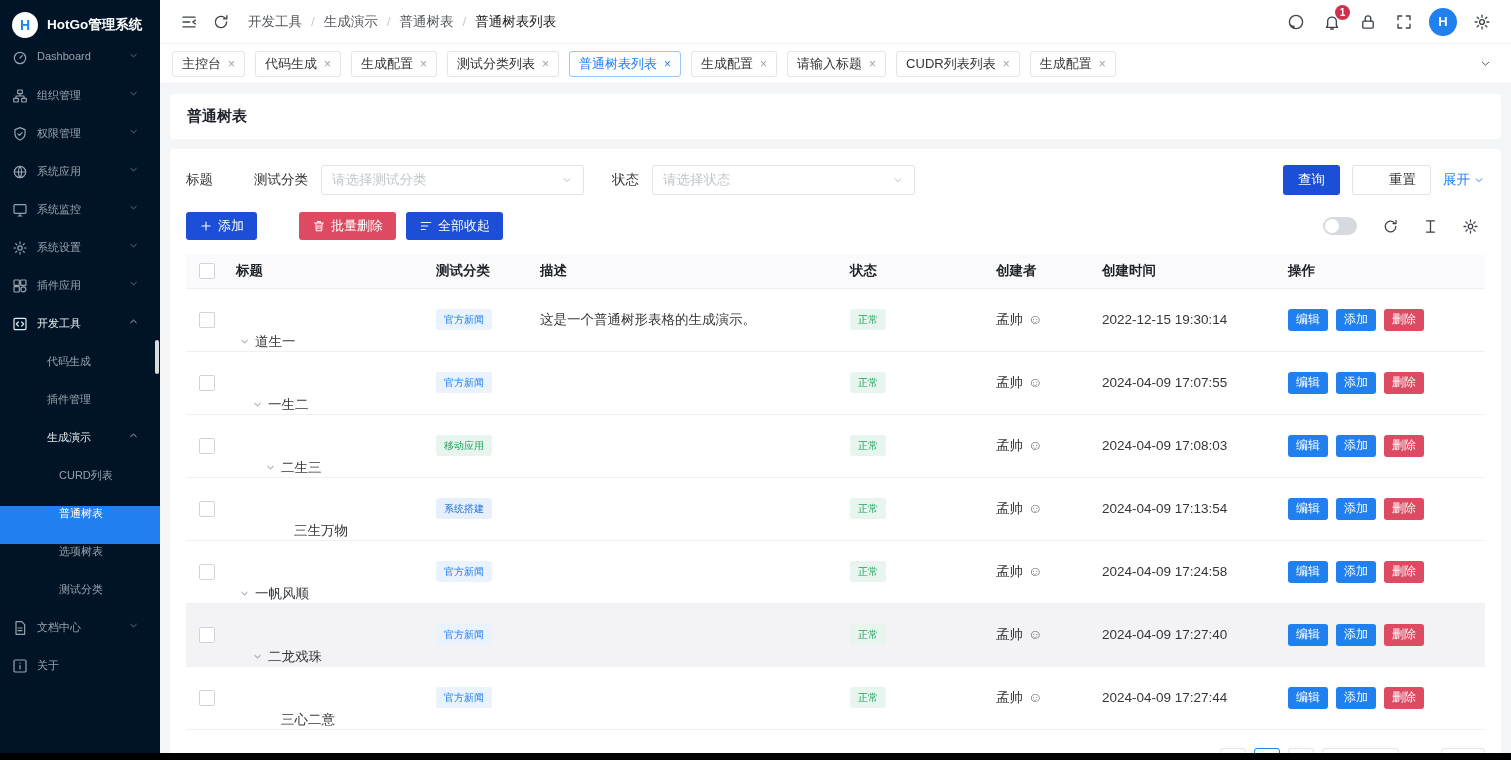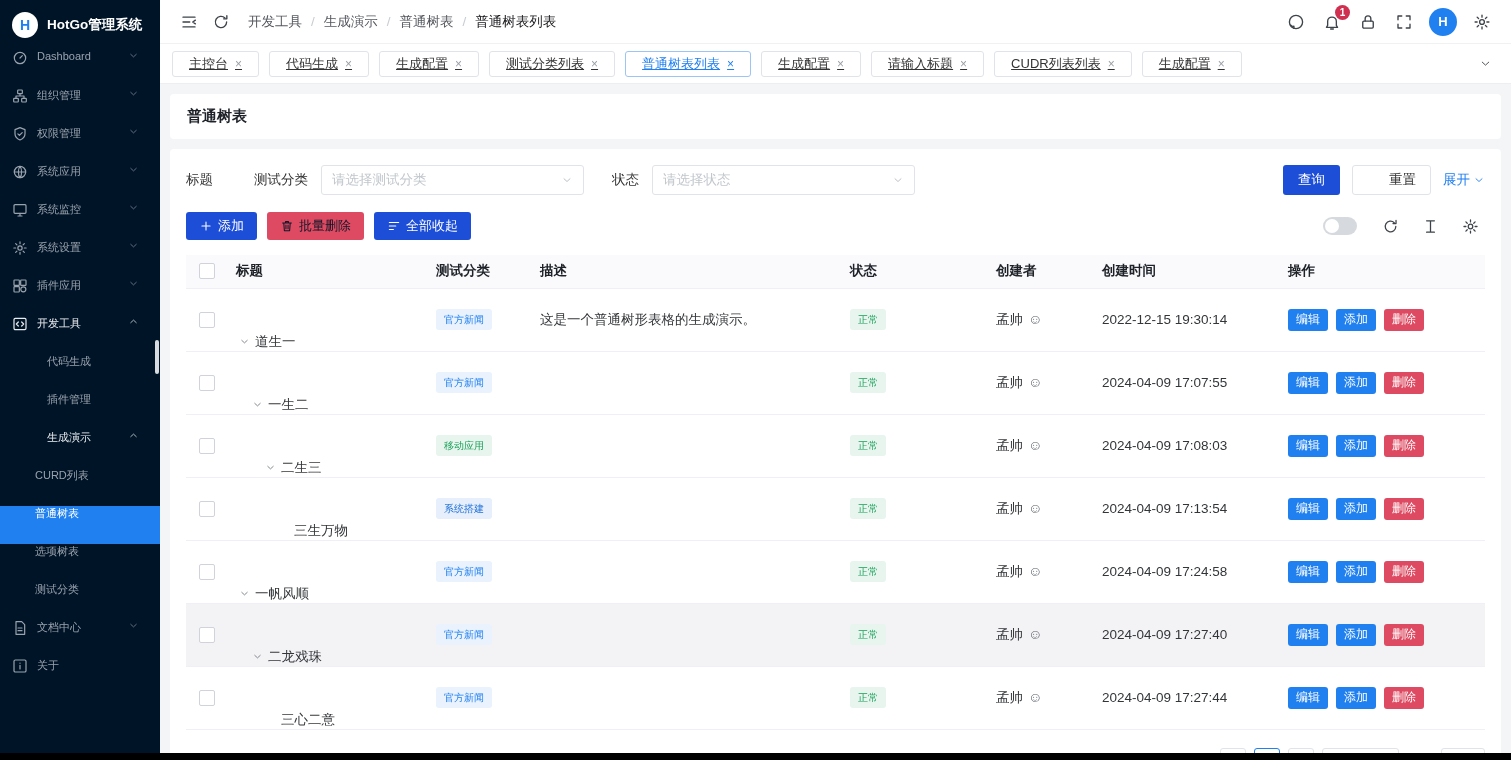--- a/index.html
+++ b/index.html
@@ -12,21 +12,21 @@
   .app { display:flex; height:753px; }
   .bottom-strip { position:fixed; left:0; bottom:0; width:1511px; height:7px; background:#000; }
 
   
   .sidebar { width:160px; background:#001428; flex-shrink:0; position:relative; color:#9aa3ad; }
   .logo { height:50px; display:flex; align-items:center; gap:9px; padding:0 12px; color:#fff; font-size:13.5px; font-weight:bold; cursor:pointer; }
   .logo-mark { width:26px; height:26px; border-radius:50%; background:#fff; color:#2080f0; display:flex; align-items:center; justify-content:center; font-size:14px; flex-shrink:0; }
   .sb-item { height:38px; display:flex; align-items:flex-start; padding:0 12px; font-size:11px; cursor:pointer; white-space:nowrap; }
   .sb-item .icon { margin-right:9px; flex-shrink:0; }
   .sb-item.lvl1 { padding-left:47px; }
-  .sb-item.lvl2 { padding-left:35px; }
+  .sb-item.lvl2 { padding-left:59px; }
   .sb-item .chev { margin-left:auto; color:#76818d; }
   .sb-item .chev svg { width:11px; height:11px; }
   .sb-item.hl { color:#e9ecef; }
   .sb-item.hl .chev { color:#cdd4da; }
   .sb-item.active { background:#2080f0; color:#fff; }
   .sb-scroll { position:absolute; right:1px; top:340px; width:4px; height:34px; border-radius:2px; background:rgba(255,255,255,.85); }
 
   
   .main { flex:1; display:flex; flex-direction:column; height:753px; overflow:hidden; }
   .topbar { height:44px; background:#fff; display:flex; align-items:center; padding:0 14px; gap:2px; border-bottom:1px solid #f0f1f3; flex-shrink:0; }
@@ -37,21 +37,21 @@
   .bc-sep { color:#c8ccd2; }
   .bc-item { cursor:pointer; }
   .bc-item.last { color:#18181c; font-weight:500; }
   .topbar-right { margin-left:auto; display:flex; align-items:center; gap:6px; }
   .badge { position:absolute; top:-2px; right:-3px; background:#d03050; color:#fff; font-size:10px; border-radius:8px; min-width:15px; height:15px; line-height:15px; text-align:center; padding:0 3px; font-weight:bold; }
   .avatar { width:28px; height:28px; border-radius:50%; background:#2080f0; color:#fff; display:flex; align-items:center; justify-content:center; font-size:13px; font-weight:bold; cursor:pointer; margin:0 4px; }
 
   
   .tabbar { height:40px; background:#fff; display:flex; align-items:center; padding:0 12px; border-bottom:1px solid #eceef1; flex-shrink:0; }
   .tabs { display:flex; gap:10px; flex:1; }
-  .tab { height:26px; display:flex; align-items:center; gap:7px; padding:0 16px; border:1px solid #e0e3e8; border-radius:3px; font-size:13px; color:#333; background:#fff; cursor:pointer; white-space:nowrap;text-decoration:underline; }
+  .tab { height:26px; display:flex; align-items:center; gap:7px; padding:0 9px; border:1px solid #e0e3e8; border-radius:3px; font-size:13px; color:#333; background:#fff; cursor:pointer; white-space:nowrap; }
   .tab .x { font-size:12px; color:#9aa0a6; cursor:pointer; }
   .tab.active { color:#2080f0; border-color:#9cc5f5; }
   .tab.active .x { color:#2080f0; }
   .tab-more { width:28px; height:26px; display:flex; align-items:center; justify-content:center; color:#4b5157; cursor:pointer; }
   .tab-more svg { width:13px; height:13px; }
 
   
   .content { flex:1; padding:10px; overflow:hidden; background:#f3f5f7; }
   .card { background:#fff; border-radius:4px; }
   .card-title { padding:13px 17px; margin-bottom:10px; }
@@ -65,21 +65,21 @@
   .f-input { width:268px; height:30px; border:1px solid #e0e3e8; border-radius:3px; padding:0 10px; font-size:13.5px; color:#333; outline:none; font-family:inherit; }
   .f-input::placeholder { color:#c2c7cc; }
   .f-select { width:263px; height:30px; border:1px solid #e0e3e8; border-radius:3px; background:#fff; display:flex; align-items:center; justify-content:space-between; padding:0 10px; font-size:13.5px; cursor:pointer; }
   .placeholder { color:#c2c7cc; }
   .f-select .icon { color:#b4bac0; }
   .filter-right { margin-left:auto; display:flex; align-items:center; gap:12px; }
 
   .btn { height:30px; padding:0 14px; border-radius:3px; font-size:13.5px; display:inline-flex; align-items:center; gap:5px; cursor:pointer; border:1px solid transparent; font-family:inherit; }
   .btn-primary { background:#1d4ed8; color:#fff; }
   .btn-default { background:#fff; color:#333; border-color:#e0e3e8;padding-left:36px; }
-  .btn-error { background:#dd4a61; color:#0f172a; }
+  .btn-error { background:#dd4a61; color:#ffffff;margin-left:32px; }
   .btn-sm { height:28px; font-size:13px; padding:0 12px; }
   .link { color:#2080f0; font-size:13.5px; display:inline-flex; align-items:center; gap:3px; cursor:pointer; }
   .link .icon { color:#2080f0; }
 
   
   .action-row { display:flex; align-items:center; margin-top:16px; gap:10px; }
   .action-right { margin-left:auto; display:flex; align-items:center; gap:10px; color:#4b5157; }
   .switch { width:34px; height:18px; border-radius:9px; background:#d6dade; position:relative; cursor:pointer; display:inline-block; margin-right:8px; }
   .switch::after { content:""; position:absolute; left:2px; top:2px; width:14px; height:14px; border-radius:50%; background:#fff; }
 

